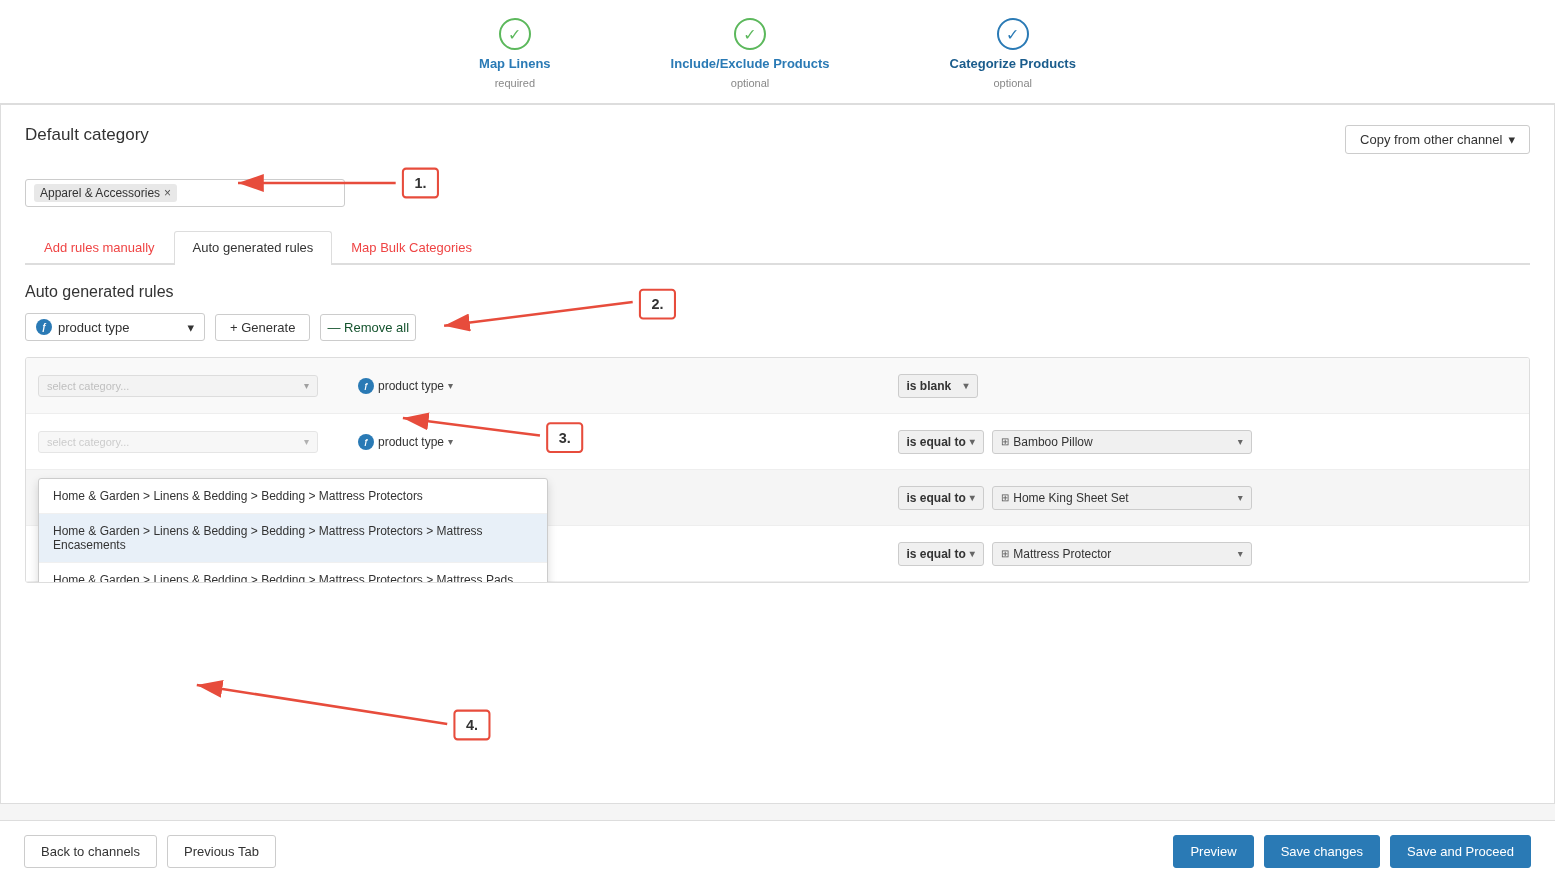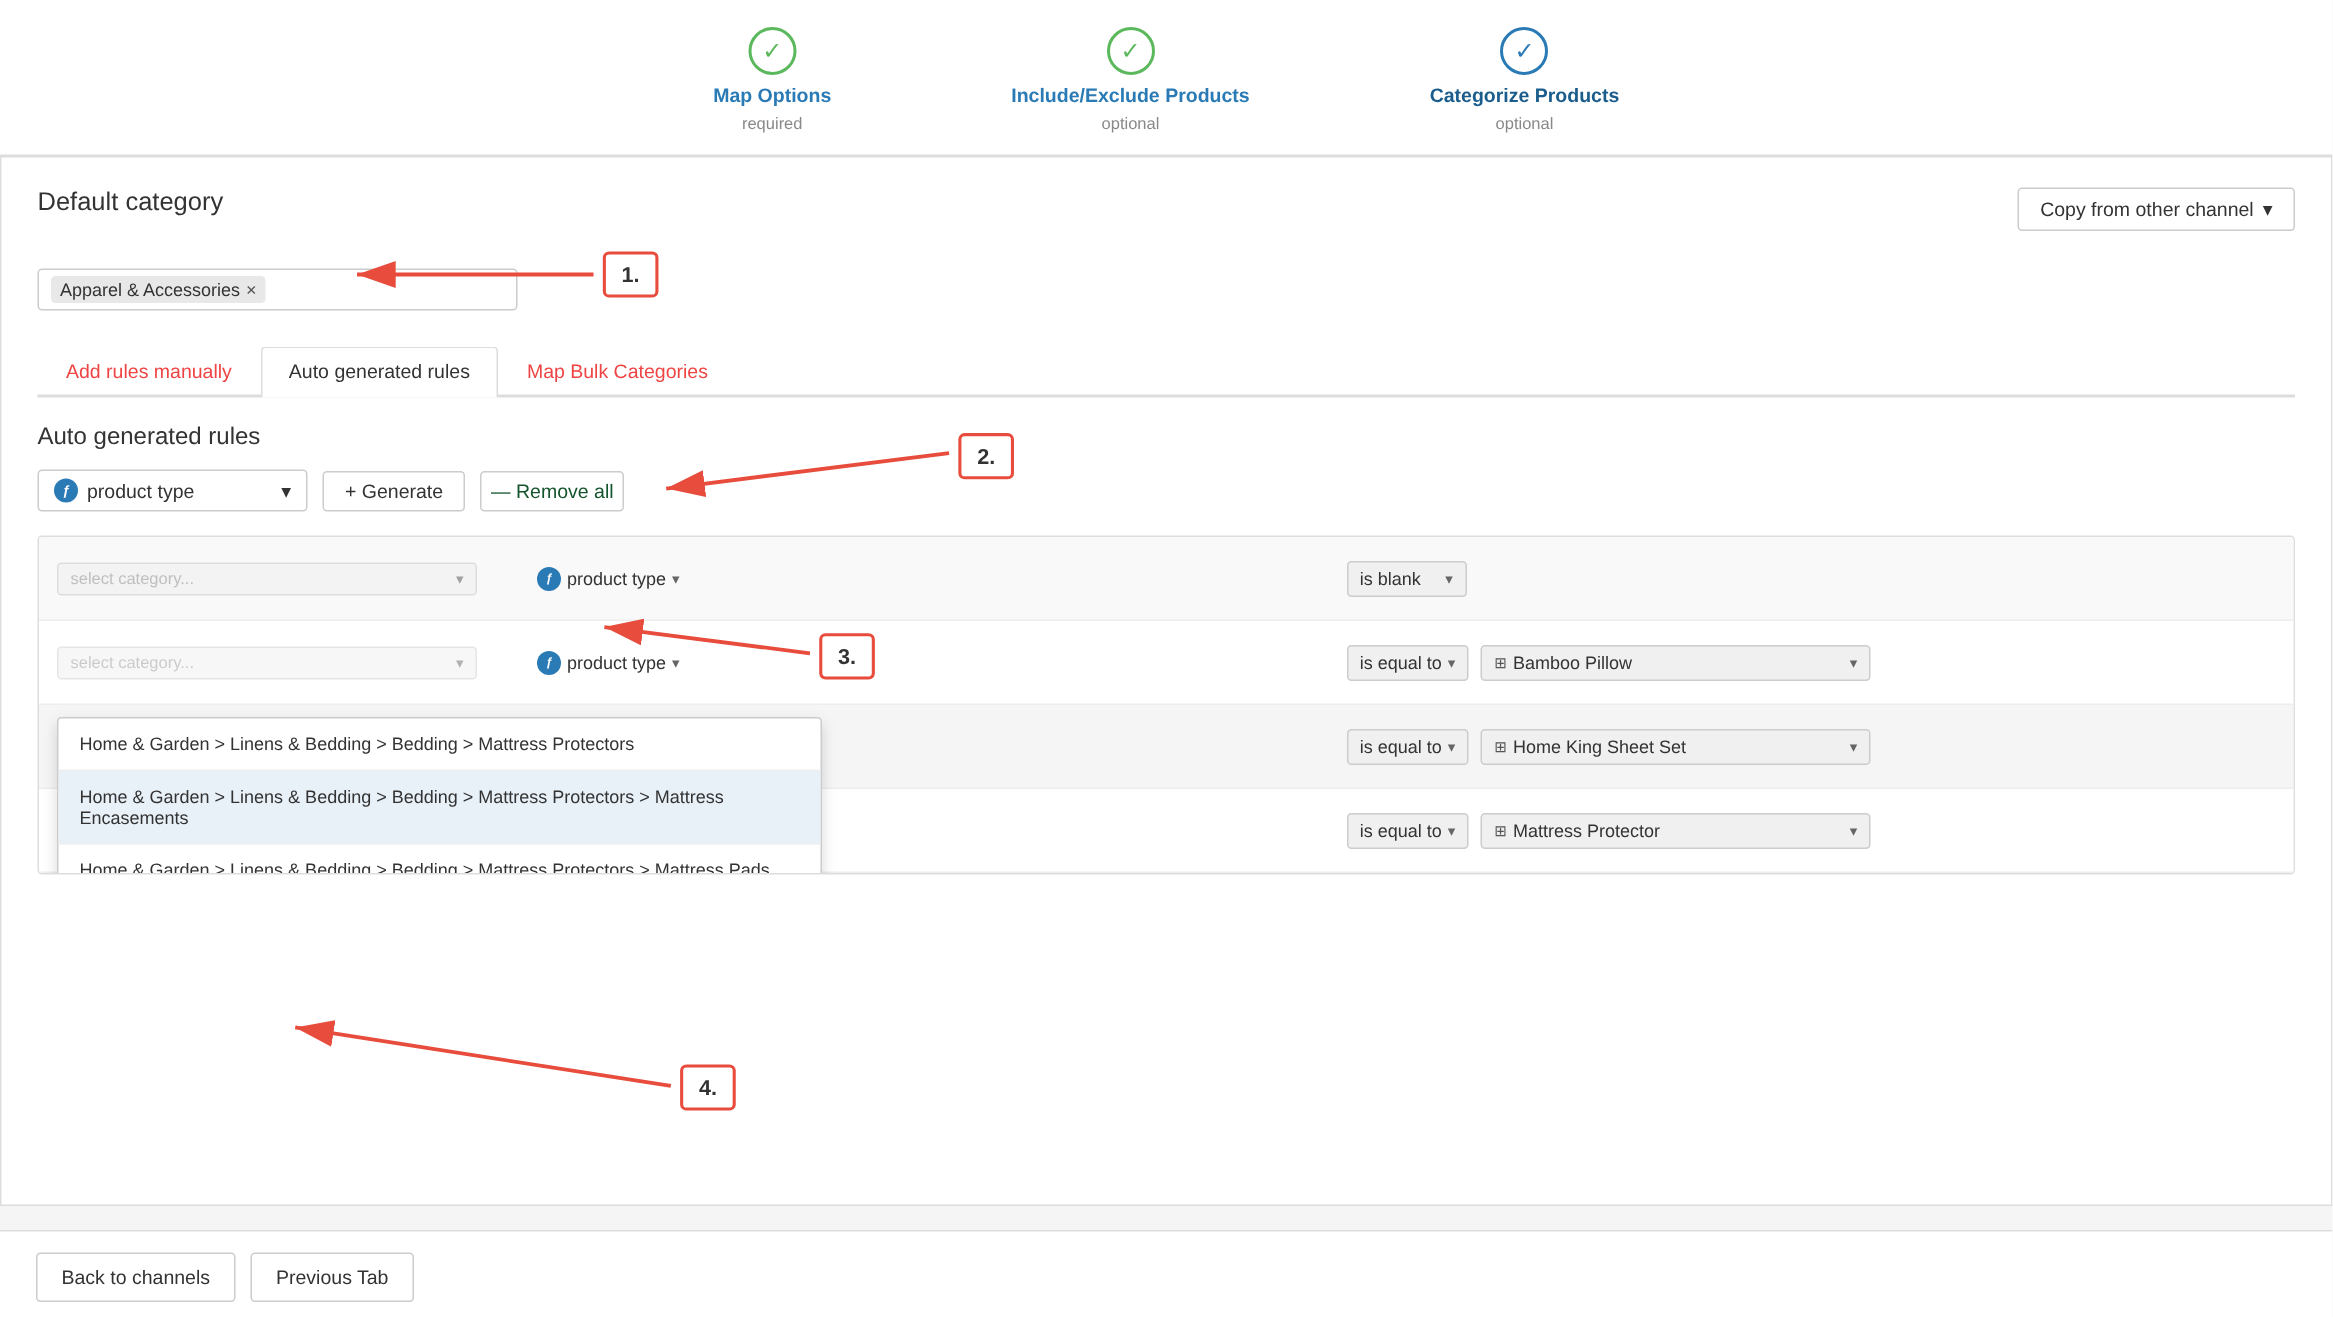--- a/index.html
+++ b/index.html
@@ -244,20 +244,21 @@
       border-radius: 3px;
       background: #f0f0f0;
       padding: 4px 8px;
       font-size: 12px;
       cursor: pointer;
       display: flex;
       align-items: center;
       gap: 4px;
       min-width: 80px;
       justify-content: space-between;
+      font-weight: bold;
     }
     .value-select {
       border: 1px solid #ccc;
       border-radius: 3px;
       background: #f0f0f0;
       padding: 4px 8px;
       font-size: 12px;
       display: flex;
       align-items: center;
       gap: 4px;
@@ -374,21 +375,21 @@
 </head>
 <body>
 
 <div class="page-wrapper">
 
   <div class="progress-bar">
     <div class="progress-step">
       <div class="step-circle">
         <span class="checkmark">✓</span>
       </div>
-      <span class="step-label">Map Options</span>
+      <span class="step-label">Map Linens</span>
       <span class="step-sublabel">required</span>
     </div>
     <div class="progress-step">
       <div class="step-circle">
         <span class="checkmark">✓</span>
       </div>
       <span class="step-label">Include/Exclude Products</span>
       <span class="step-sublabel">optional</span>
     </div>
     <div class="progress-step">
@@ -612,15 +613,26 @@
 
   <div class="bottom-bar">
     <div class="bottom-left">
       <button class="btn-white">
         <span>Back to channels</span>
       </button>
       <button class="btn-white">
         <span>Previous Tab</span>
       </button>
     </div>
+    <div class="bottom-right">
+      <button class="btn-blue">
+        <span>Preview</span>
+      </button>
+      <button class="btn-blue">
+        <span>Save changes</span>
+      </button>
+      <button class="btn-blue">
+        <span>Save and Proceed</span>
+      </button>
+    </div>
   </div>
 
 </div>
 
 </body></html>

